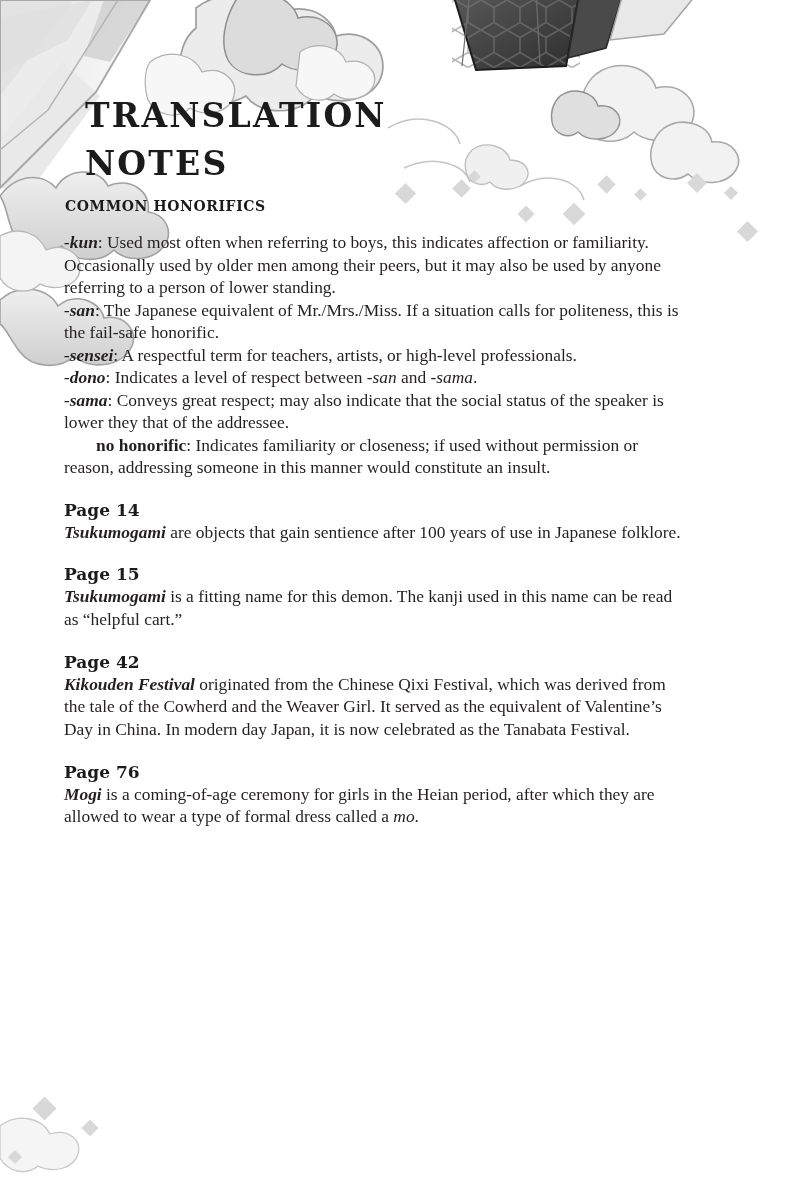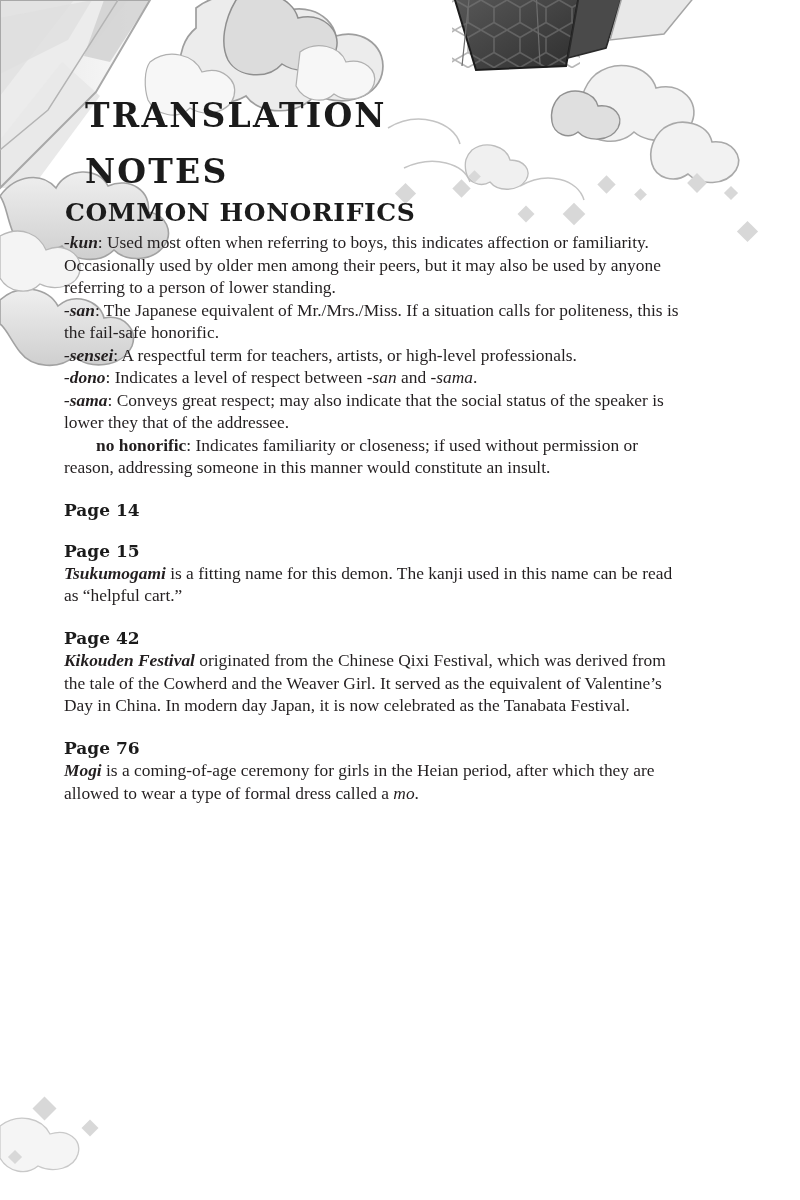--- a/index.html
+++ b/index.html
@@ -41,30 +41,30 @@
   .title-line {
     font-family: "DejaVu Serif", serif;
     font-weight: bold;
     font-size: 33px;
     letter-spacing: 2.2px;
     line-height: 1.08;
     color: #1b1b1b;
     text-transform: uppercase;
   }
   .title-line.second {
-    margin-top: 20px;
+    margin-top: 12px;
   }
 
   .section-head {
     position: absolute;
     left: 65px;
     top: 198px;
     font-family: "DejaVu Serif", serif;
     font-weight: bold;
-    font-size: 25px;
+    font-size: 14px;
     letter-spacing: 0.6px;
     color: #1b1b1b;
     text-transform: uppercase;
   }
 
   .body-col {
     position: absolute;
     left: 64px;
     top: 231px;
     width: 620px;
@@ -270,20 +270,21 @@
       <p><span class="term">-kun</span><span>: Used most often when referring to boys, this indicates affection or familiarity. Occasionally used by older men among their peers, but it may also be used by anyone referring to a person of lower standing.</span></p>
       <p><span class="term">-san</span><span>: The Japanese equivalent of Mr./Mrs./Miss. If a situation calls for politeness, this is the fail-safe honorific.</span></p>
       <p><span class="term">-sensei</span><span>: A respectful term for teachers, artists, or high-level professionals.</span></p>
       <p><span class="term">-dono</span><span>: Indicates a level of respect between </span><span class="it">-san</span><span> and </span><span class="it">-sama</span><span>.</span></p>
       <p><span class="term">-sama</span><span>: Conveys great respect; may also indicate that the social status of the speaker is lower they that of the addressee.</span></p>
       <p><span class="term-plain">no honorific</span><span>: Indicates familiarity or closeness; if used without permission or reason, addressing someone in this manner would constitute an insult.</span></p>
     </div>
 
     <div class="entry">
       <div class="entry-head">Page 14</div>
+      <div class="entry-body"><span class="it-b">Tsukumogami</span><span> are objects that gain sentience after 100 years of use in Japanese folklore.</span></div>
     </div>
 
     <div class="entry">
       <div class="entry-head">Page 15</div>
       <div class="entry-body"><span class="it-b">Tsukumogami</span><span> is a fitting name for this demon. The kanji used in this name can be read as “helpful cart.”</span></div>
     </div>
 
     <div class="entry">
       <div class="entry-head">Page 42</div>
       <div class="entry-body"><span class="it-b">Kikouden Festival</span><span> originated from the Chinese Qixi Festival, which was derived from the tale of the Cowherd and the Weaver Girl. It served as the equivalent of Valentine’s Day in China. In modern day Japan, it is now celebrated as the Tanabata Festival.</span></div>

